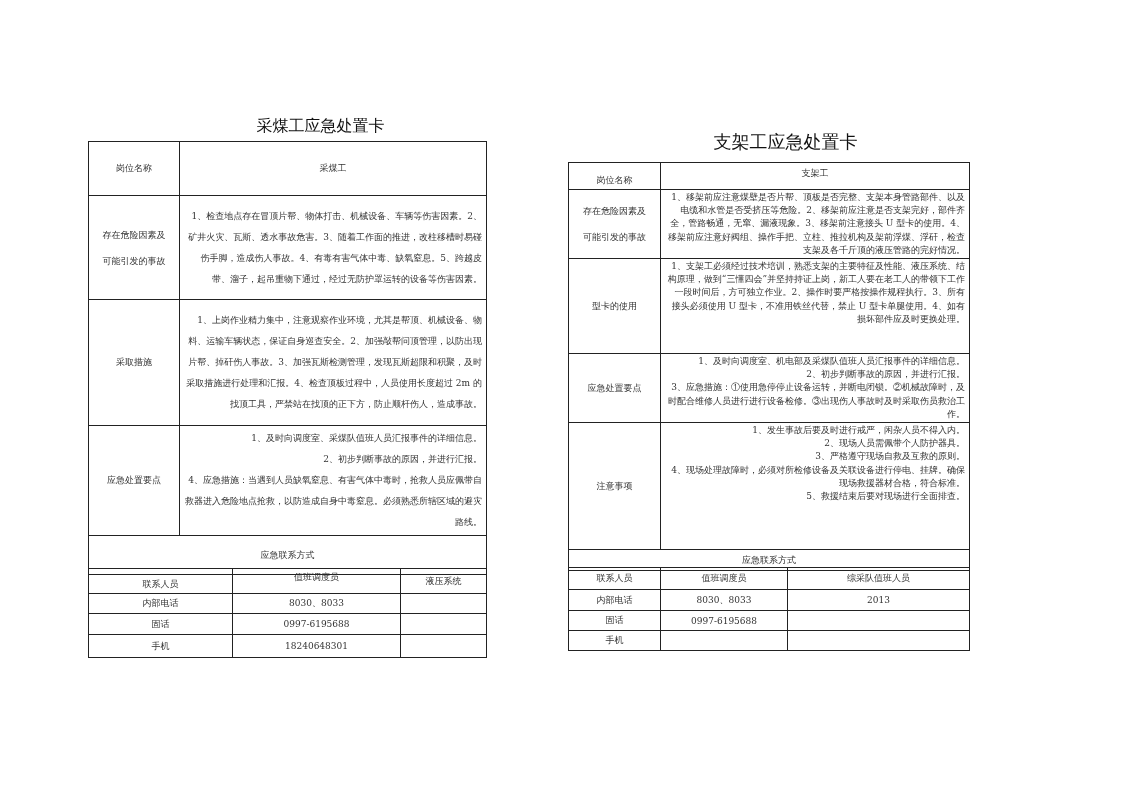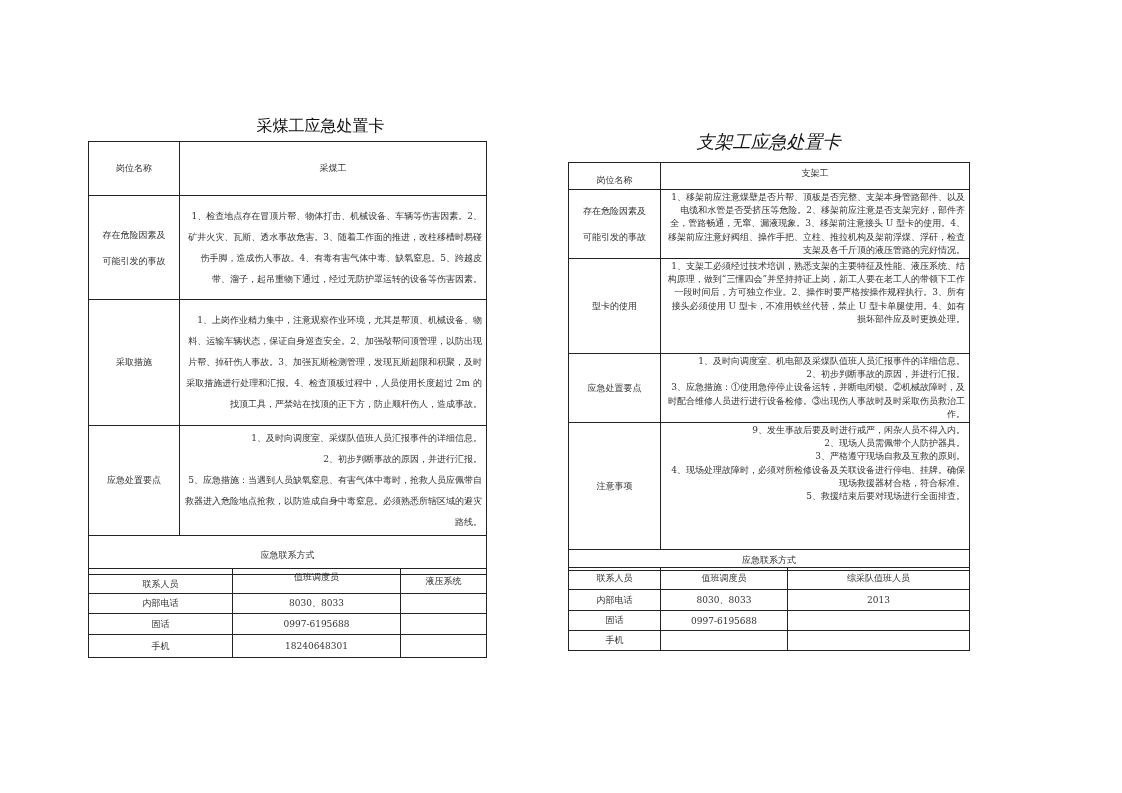--- a/index.html
+++ b/index.html
@@ -51,21 +51,21 @@
   </tr>
   <tr style="height:126px">
     <td class="label">采取措施</td>
     <td class="body">1、上岗作业精力集中，注意观察作业环境，尤其是帮顶、机械设备、物料、运输车辆状态，保证自身巡查安全。2、加强敲帮问顶管理，以防出现片帮、掉矸伤人事故。3、加强瓦斯检测管理，发现瓦斯超限和积聚，及时采取措施进行处理和汇报。4、检查顶板过程中，人员使用长度超过 2m 的找顶工具，严禁站在找顶的正下方，防止顺杆伤人，造成事故。</td>
   </tr>
   <tr style="height:104px">
     <td class="label">应急处置要点</td>
     <td class="body">
       <span class="line">1、及时向调度室、采煤队值班人员汇报事件的详细信息。</span>
       <span class="line">2、初步判断事故的原因，并进行汇报。</span>
-      <span class="line">5、应急措施：当遇到人员缺氧窒息、有害气体中毒时，抢救人员应佩带自救器进入危险地点抢救，以防造成自身中毒窒息。必须熟悉所辖区域的避灾路线。</span>
+      <span class="line">4、应急措施：当遇到人员缺氧窒息、有害气体中毒时，抢救人员应佩带自救器进入危险地点抢救，以防造成自身中毒窒息。必须熟悉所辖区域的避灾路线。</span>
     </td>
   </tr>
   <tr style="height:39px">
     <td colspan="2" class="center">应急联系方式</td>
   </tr>
 </tbody>
   </table>
 
 <table id="left-contact">
   <colgroup>
@@ -90,21 +90,21 @@
     <td class="center"></td>
   </tr>
   <tr style="height:23px">
     <td class="center">手机</td>
     <td class="center">18240648301</td>
     <td class="center"></td>
   </tr>
 </tbody>
   </table>
 
-<div class="title" id="right-title" style="left:568px;width:401px;font-style:italic;">支架工应急处置卡</div>
+<div class="title" id="right-title" style="left:585px;width:401px;">支架工应急处置卡</div>
 
 <table id="right-table">
   <colgroup>
       <col style="width:92px">
       <col style="width:309px">
     </colgroup>
   <tbody>
       <tr style="height:27px">
     <td class="label" style="vertical-align:bottom;padding-bottom:2px">岗位名称</td>
     <td class="center" style="vertical-align:top;padding-top:4px">支架工</td>
@@ -124,21 +124,21 @@
     <td class="label">应急处置要点</td>
     <td class="body">
       <span class="line">1、及时向调度室、机电部及采煤队值班人员汇报事件的详细信息。</span>
       <span class="line">2、初步判断事故的原因，并进行汇报。</span>
       <span class="line">3、应急措施：①使用急停停止设备运转，并断电闭锁。②机械故障时，及时配合维修人员进行进行设备检修。③出现伤人事故时及时采取伤员救治工作。</span>
     </td>
   </tr>
   <tr style="height:127px">
     <td class="label">注意事项</td>
     <td class="body">
-      <span class="line">9、发生事故后要及时进行戒严，闲杂人员不得入内。</span>
+      <span class="line">1、发生事故后要及时进行戒严，闲杂人员不得入内。</span>
       <span class="line">2、现场人员需佩带个人防护器具。</span>
       <span class="line">3、严格遵守现场自救及互救的原则。</span>
       <span class="line">4、现场处理故障时，必须对所检修设备及关联设备进行停电、挂牌。确保现场救援器材合格，符合标准。</span>
       <span class="line">5、救援结束后要对现场进行全面排查。</span>
     </td>
   </tr>
   <tr style="height:21px">
     <td colspan="2" class="center">应急联系方式</td>
   </tr>
 </tbody>

